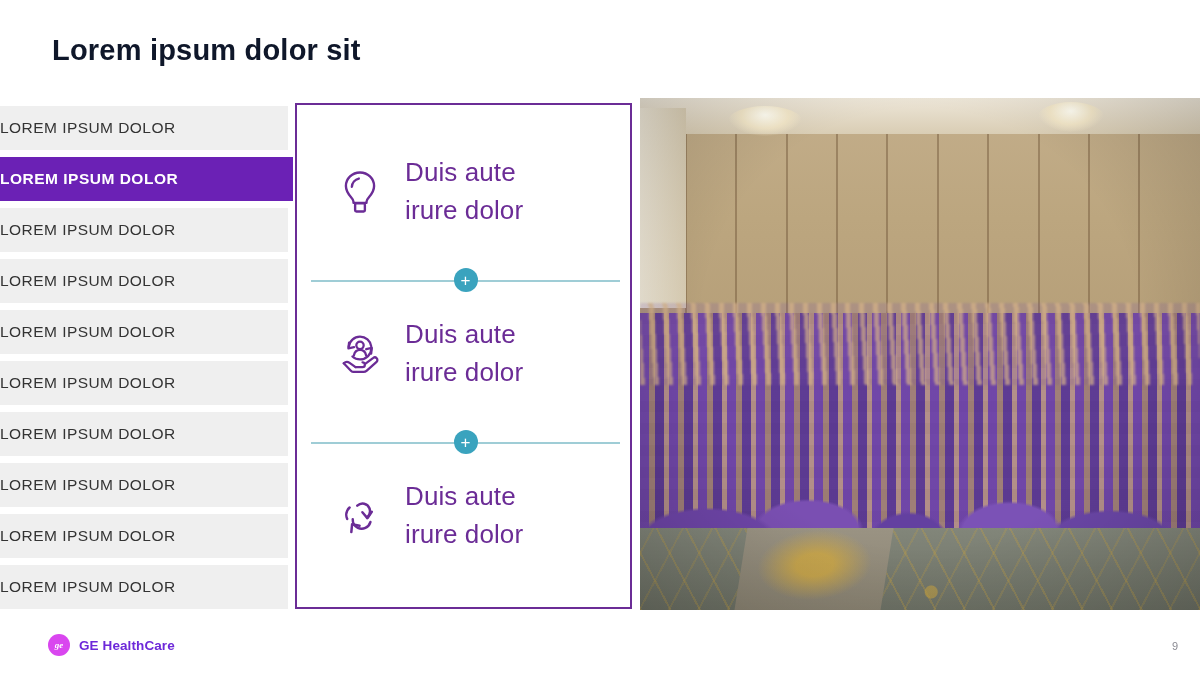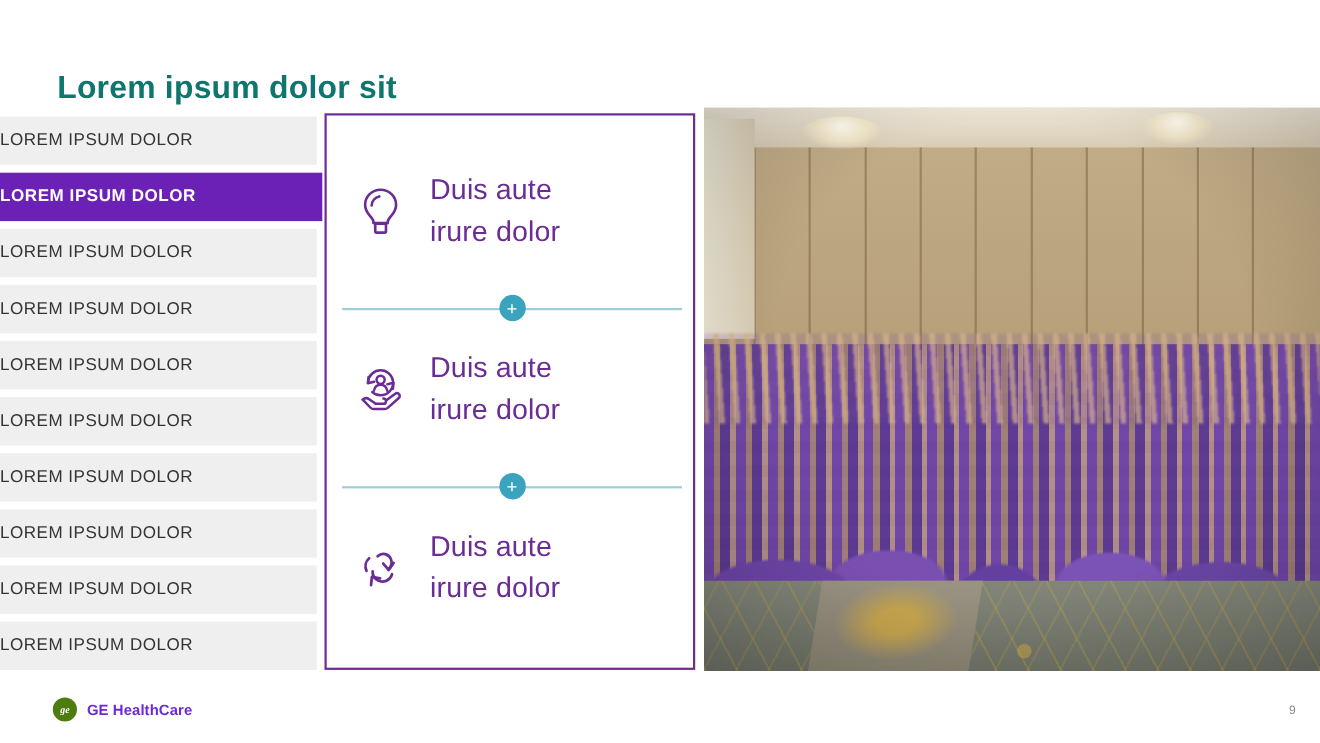--- a/index.html
+++ b/index.html
@@ -4,21 +4,21 @@
 <style>
   html,body{margin:0;padding:0;background:#fff;}
   body{width:1200px;height:675px;overflow:hidden;
        font-family:"Liberation Sans","DejaVu Sans",sans-serif;}
   .slide{position:relative;width:1200px;height:675px;background:#ffffff;}
 
   
   .slide-title{
     position:absolute;left:52px;top:34px;
     font-size:29px;font-weight:700;letter-spacing:.2px;
-    color:#0f766e;white-space:nowrap;margin-top:30px;
+    color:#0f172a;white-space:nowrap;
   }
 
   
   .nav-list{position:absolute;left:0;top:106px;width:300px;}
   .nav-item{
     position:relative;width:288px;height:44px;margin-bottom:7px;
     background:#EFEFEF;display:flex;align-items:center;
     box-sizing:border-box;
   }
   .nav-item .nav-label{
@@ -30,21 +30,21 @@
   }
   .nav-item.active .nav-label{color:#ffffff;font-weight:700;letter-spacing:.5px;}
 
   
   .card{
     position:absolute;left:295px;top:103px;width:337px;height:506px;
     border:2.5px solid #6B2C96;background:#ffffff;box-sizing:border-box;
   }
   .card-row{
     position:absolute;left:0;width:100%;height:118px;
-    display:flex;align-items:center;box-sizing:border-box;padding-left:18px;
+    display:flex;align-items:center;box-sizing:border-box;padding-left:32px;
   }
   .card-row.r1{top:28px;}
   .card-row.r2{top:190px;}
   .card-row.r3{top:352px;}
   .card-icon{width:62px;height:62px;flex:0 0 62px;display:flex;
              align-items:center;justify-content:center;}
   .card-text{
     margin-left:14px;font-size:26px;line-height:1.45;color:#6B2C96;
     font-weight:400;letter-spacing:.1px;
   }
@@ -118,21 +118,21 @@
   .ph-hands{position:absolute;left:0;top:40%;width:100%;height:16%;
     background:repeating-linear-gradient(86deg,
       rgba(208,172,138,.85) 0 5px,
       rgba(120,78,170,.2) 5px 14px);
     filter:blur(.8px);opacity:.85;}
   .ph-vign{position:absolute;inset:0;
     background:radial-gradient(ellipse at 50% 45%,rgba(0,0,0,0) 55%,rgba(0,0,0,.18) 100%);}
 
   
   .logo-wrap{position:absolute;left:48px;top:634px;display:flex;align-items:center;}
-  .ge-mark{width:22px;height:22px;border-radius:50%;background:#4d7c0f;
+  .ge-mark{width:22px;height:22px;border-radius:50%;background:#d946ef;
     display:flex;align-items:center;justify-content:center;
     color:#fff;font-size:9px;font-style:italic;font-weight:700;
     font-family:"Liberation Serif",serif;}
   .ge-name{margin-left:9px;font-size:13.5px;color:#6d28d9;font-weight:600;letter-spacing:.1px;}
   .page-num{position:absolute;right:22px;top:640px;font-size:11px;color:#8A8A92;}
 </style>
 </head>
 <body>
 
 <div class="slide">

